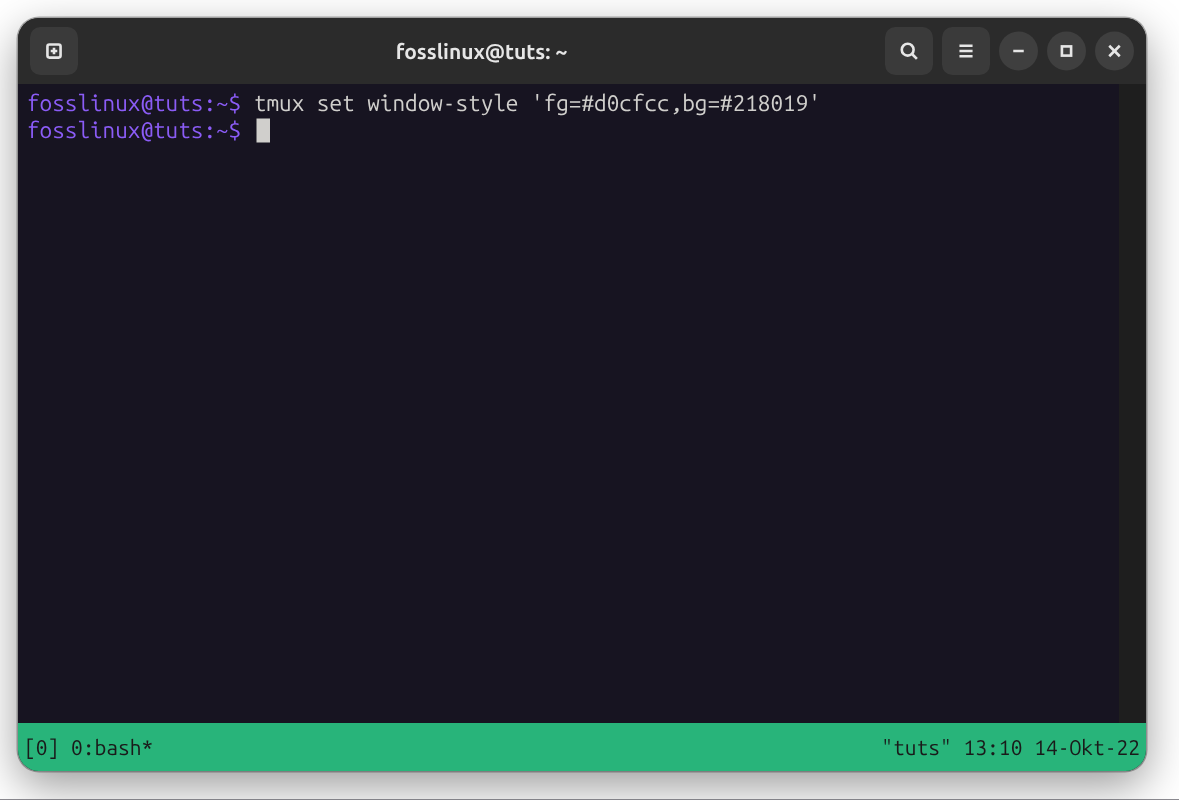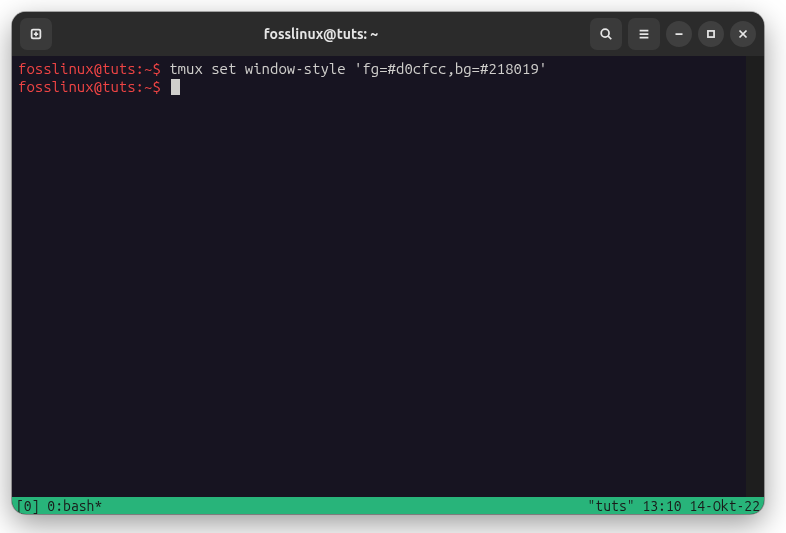--- a/index.html
+++ b/index.html
@@ -86,32 +86,32 @@
       padding: 4px 6px;
       position: relative;
       overflow: hidden;
       border-right: 18px solid #1e1e1e;
     }
     .terminal-line {
       white-space: pre;
       font-family: "Ubuntu Mono", "DejaVu Sans Mono", monospace;
     }
     .prompt-user {
-      color: #ef4444;
+      color: #8b5cf6;
     }
     .cursor {
       display: inline-block;
       width: 9px;
       height: 16px;
       background: #d0cfcc;
       vertical-align: text-bottom;
       margin-left: 2px;
     }
     .statusbar {
-      height: 17px;
+      height: 32px;
       background: #28b47a;
       color: #0d2b1f;
       font-size: 14px;
       font-family: "Ubuntu Mono", "DejaVu Sans Mono", monospace;
       display: flex;
       align-items: center;
       padding: 0 4px;
       white-space: pre;
     }
     .statusbar-left {

